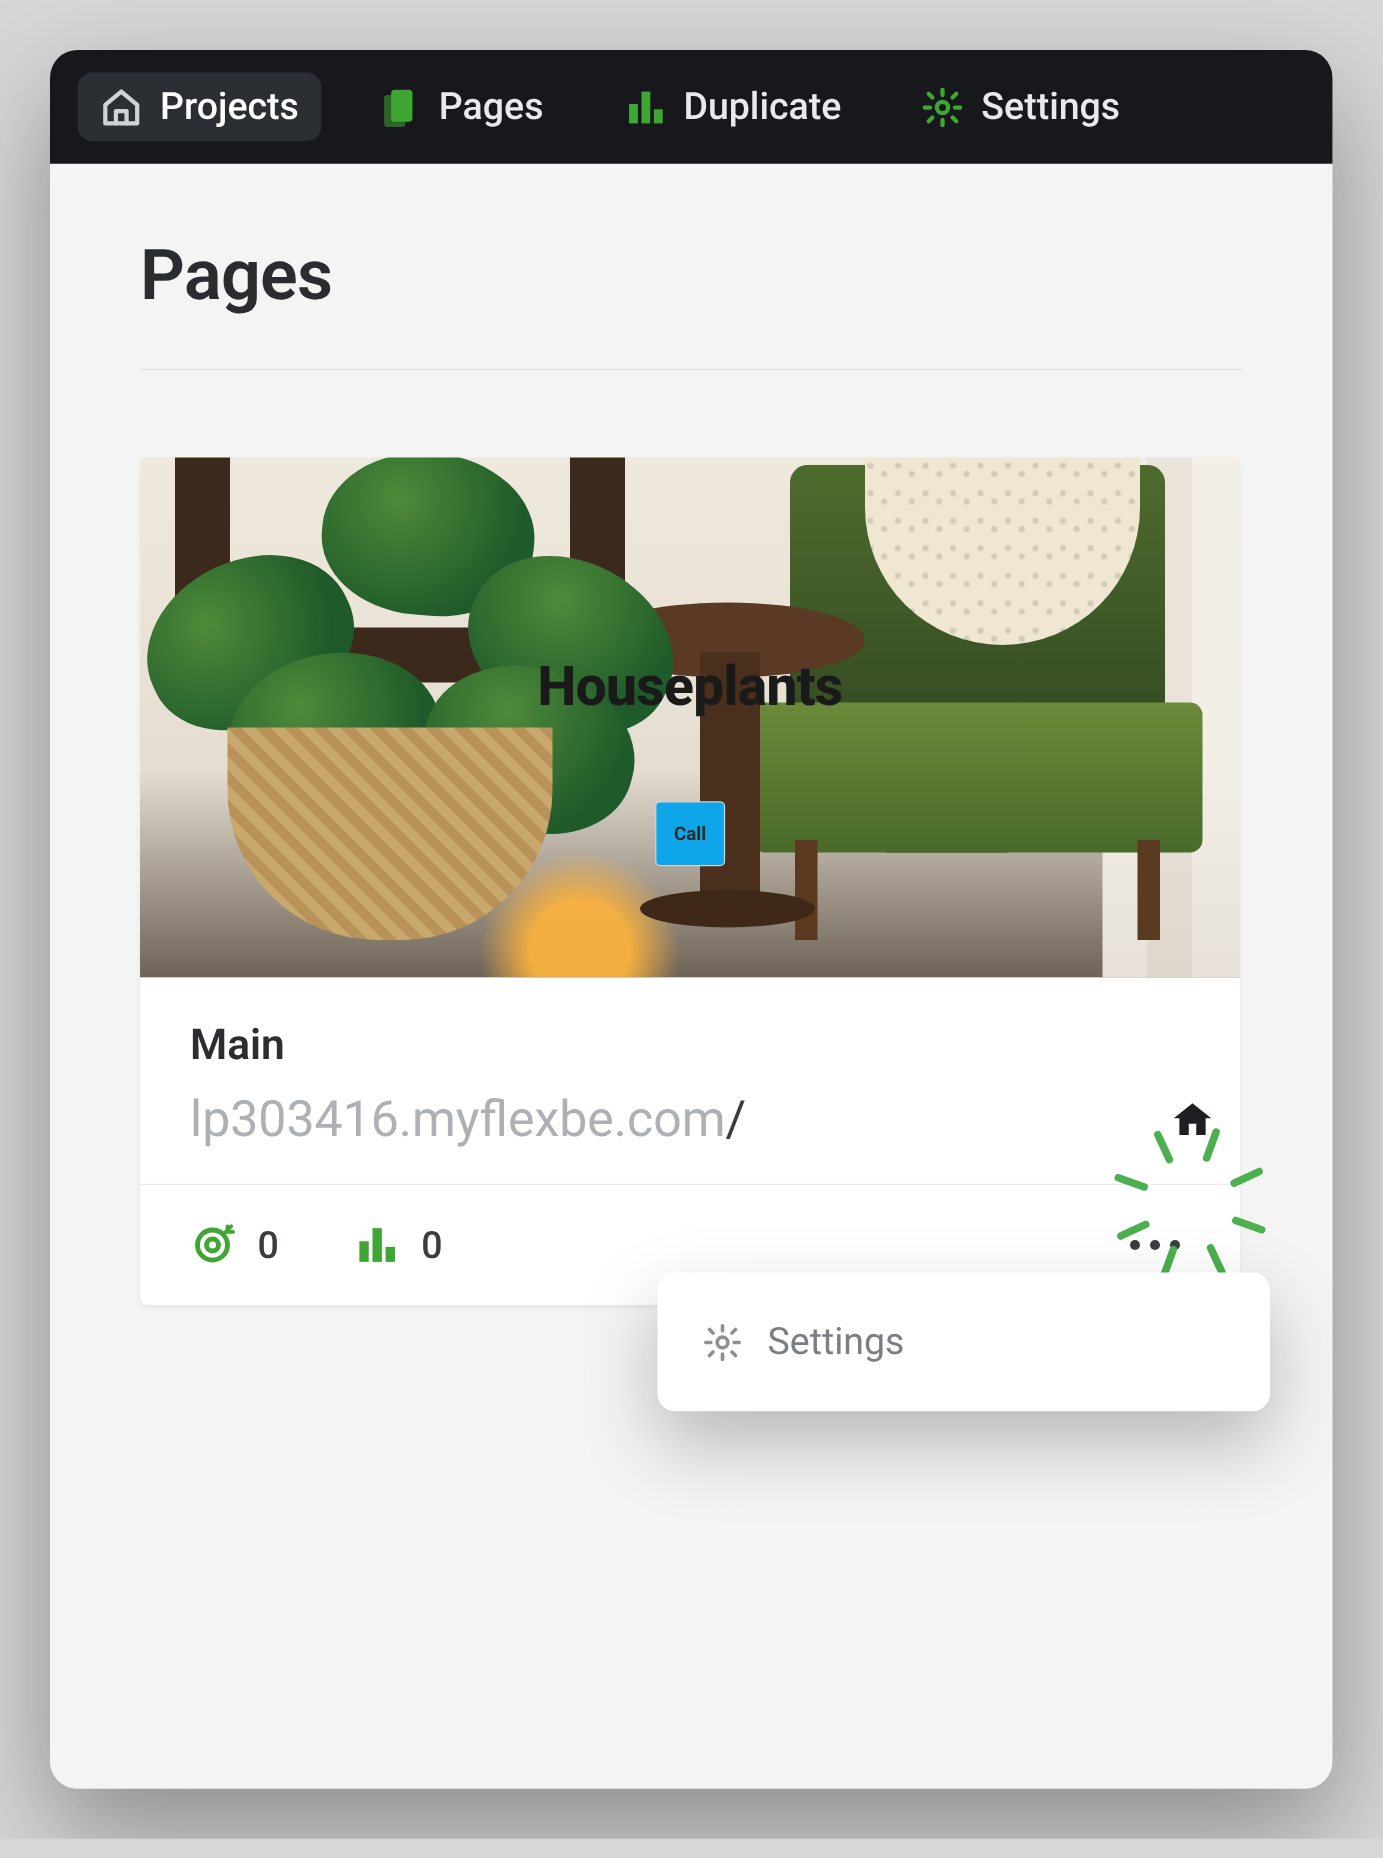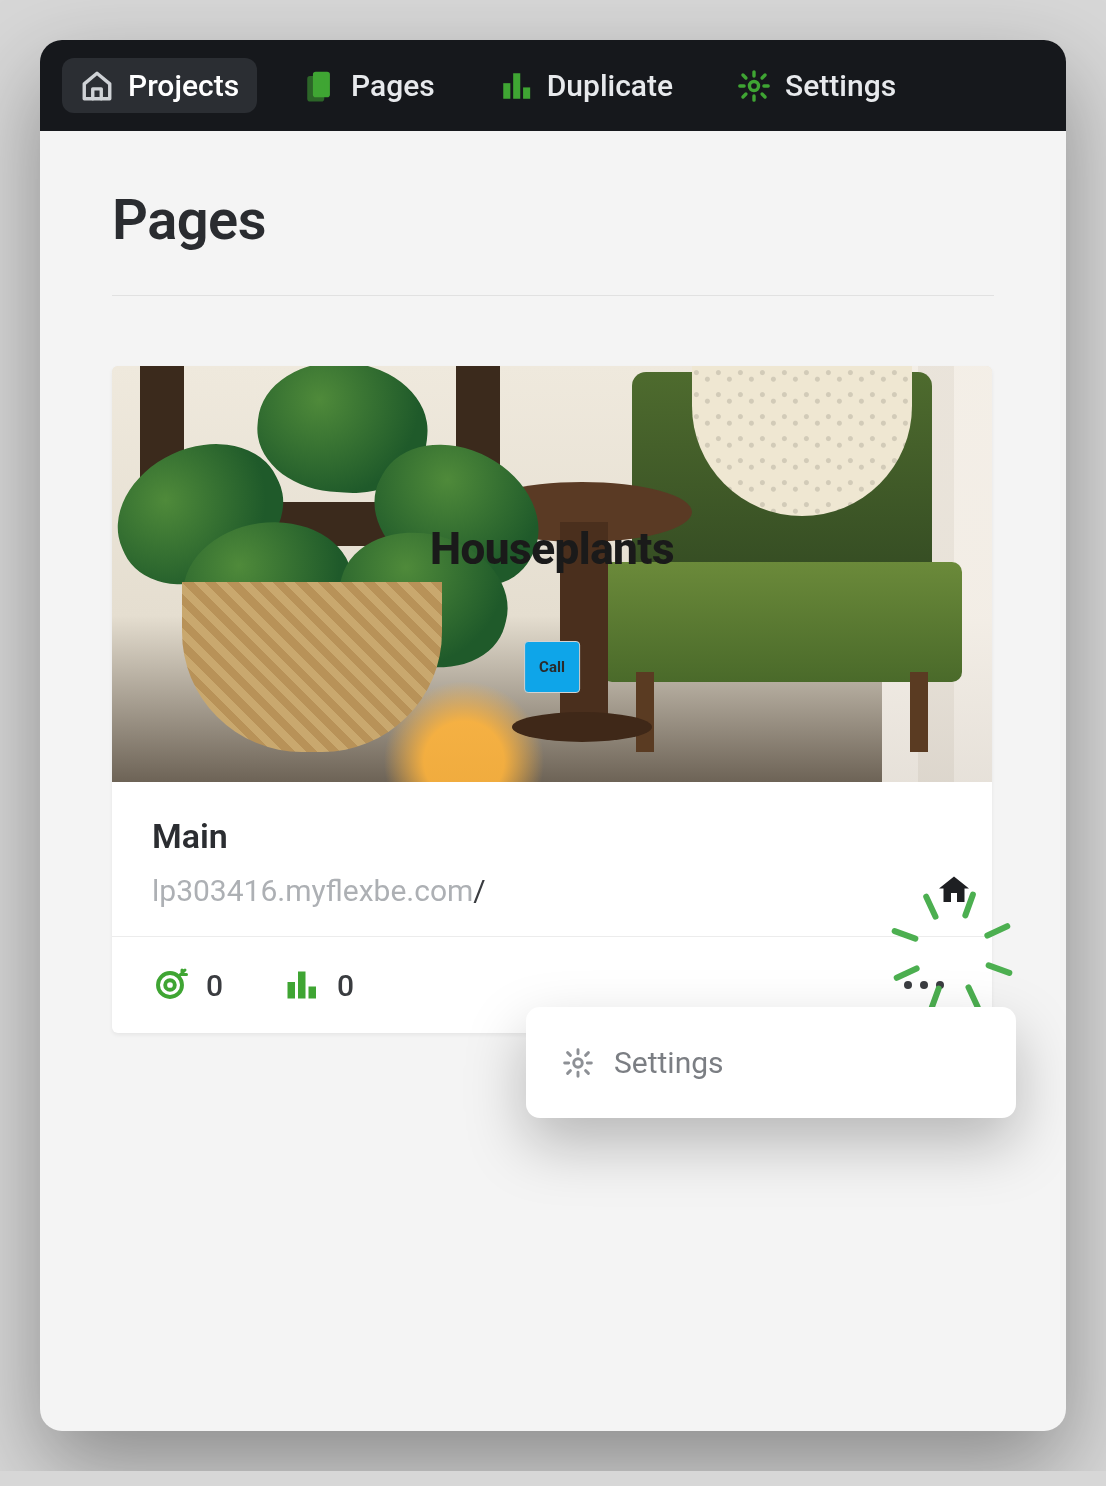--- a/index.html
+++ b/index.html
@@ -118,21 +118,21 @@
   }
   .curtain{
     position:absolute;right:-10px;top:0;bottom:0;width:120px;
     background:linear-gradient(90deg,#f4efe8 0 30%,#e9e3da 30% 60%,#f4efe8 60% 100%);
     opacity:.9;
   }
 
   .card-body{padding:34px 20px 28px 40px;}
   .card-title{font-size:34px;font-weight:600;color:#2b2d31;margin:0 0 16px 0;}
   .url-row{display:flex;align-items:center;justify-content:space-between;}
-  .url{font-size:30px;color:var(--muted2);}
+  .url{font-size:40px;color:var(--muted2);}
   .url .slash{color:#3a3c40;}
   .home-btn{color:#1e1f22;display:flex;}
   .home-btn svg{width:36px;height:36px;}
 
   .card-footer{
     border-top:1px solid #ececec;padding:28px 40px;display:flex;align-items:center;gap:60px;position:relative;
   }
   .stat{display:flex;align-items:center;gap:18px;}
   .stat .ic{width:36px;height:36px;color:var(--green);display:flex;}
   .stat .ic svg{width:100%;height:100%;}

